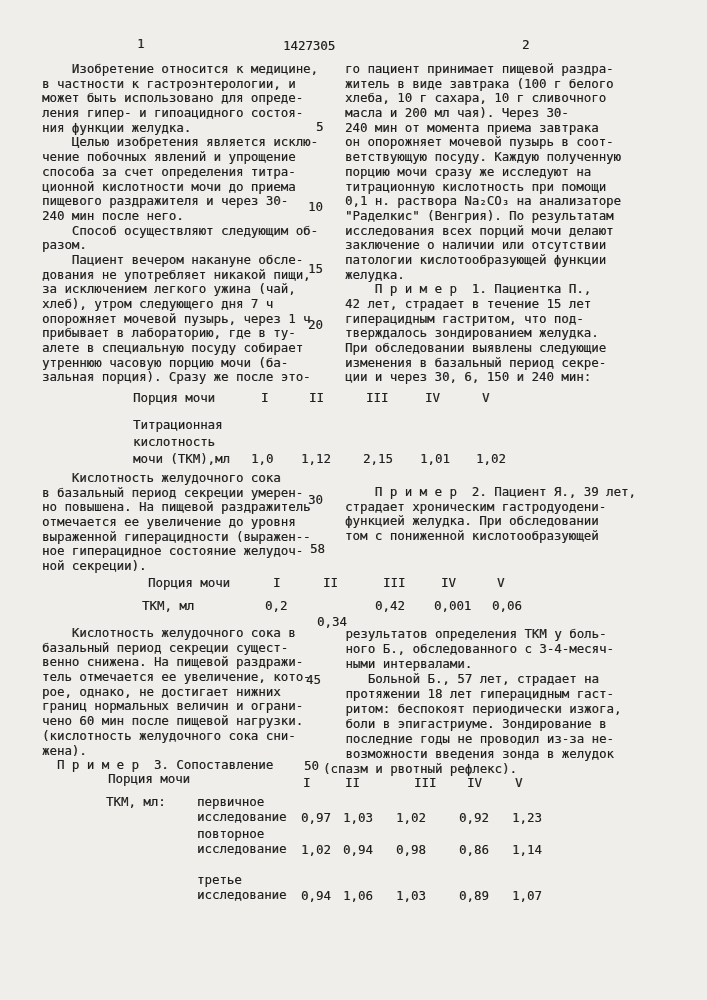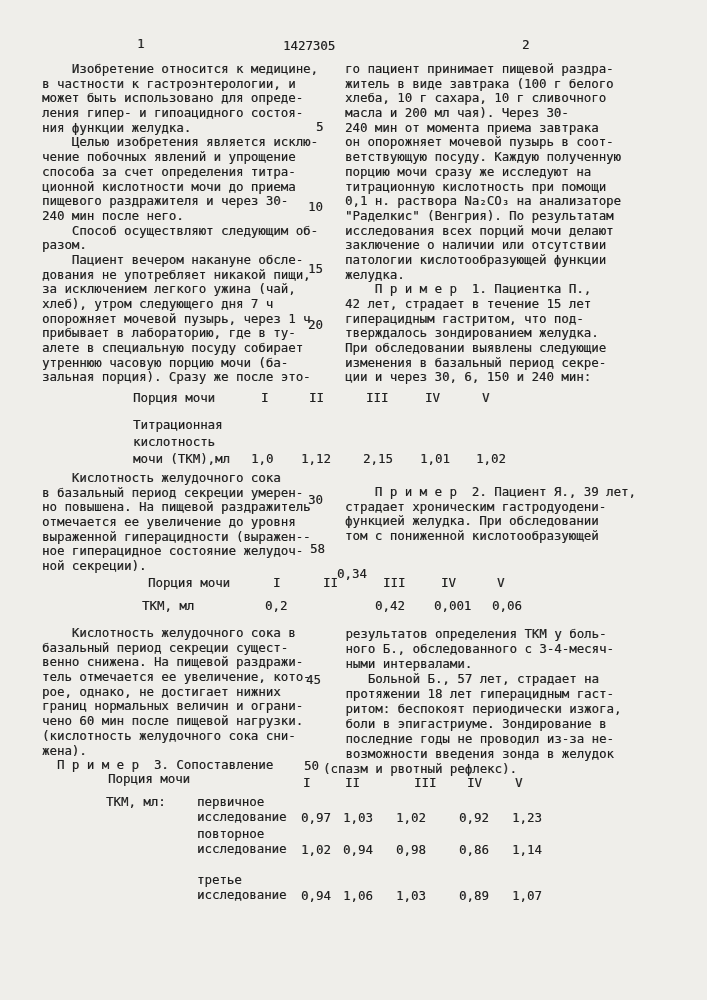--- a/index.html
+++ b/index.html
@@ -62,21 +62,21 @@
     </div>
   <div id="t2">
       <span class="abs" style="left: 148px; top: 575px;">Порция мочи</span>
       <span class="abs" style="left: 273px; top: 575px;">I</span>
       <span class="abs" style="left: 323px; top: 575px;">II</span>
       <span class="abs" style="left: 383px; top: 575px;">III</span>
       <span class="abs" style="left: 441px; top: 575px;">IV</span>
       <span class="abs" style="left: 497px; top: 575px;">V</span>
       <span class="abs" style="left: 142px; top: 598px;">ТКМ, мл</span>
       <span class="abs" style="left: 265px; top: 598px;">0,2</span>
-      <span class="abs" style="left: 317px; top: 566px; margin-left: 20px;">0,34</span>
+      <span class="abs" style="left: 317px; top: 614px;">0,34</span>
       <span class="abs" style="left: 375px; top: 598px;">0,42</span>
       <span class="abs" style="left: 434px; top: 598px;">0,001</span>
       <span class="abs" style="left: 492px; top: 598px;">0,06</span>
     </div>
   <div id="t3">
       <span class="abs" style="left: 108px; top: 771px;">Порция мочи</span>
       <span class="abs" style="left: 303px; top: 775px;">I</span>
       <span class="abs" style="left: 345px; top: 775px;">II</span>
       <span class="abs" style="left: 414px; top: 775px;">III</span>
       <span class="abs" style="left: 467px; top: 775px;">IV</span>

